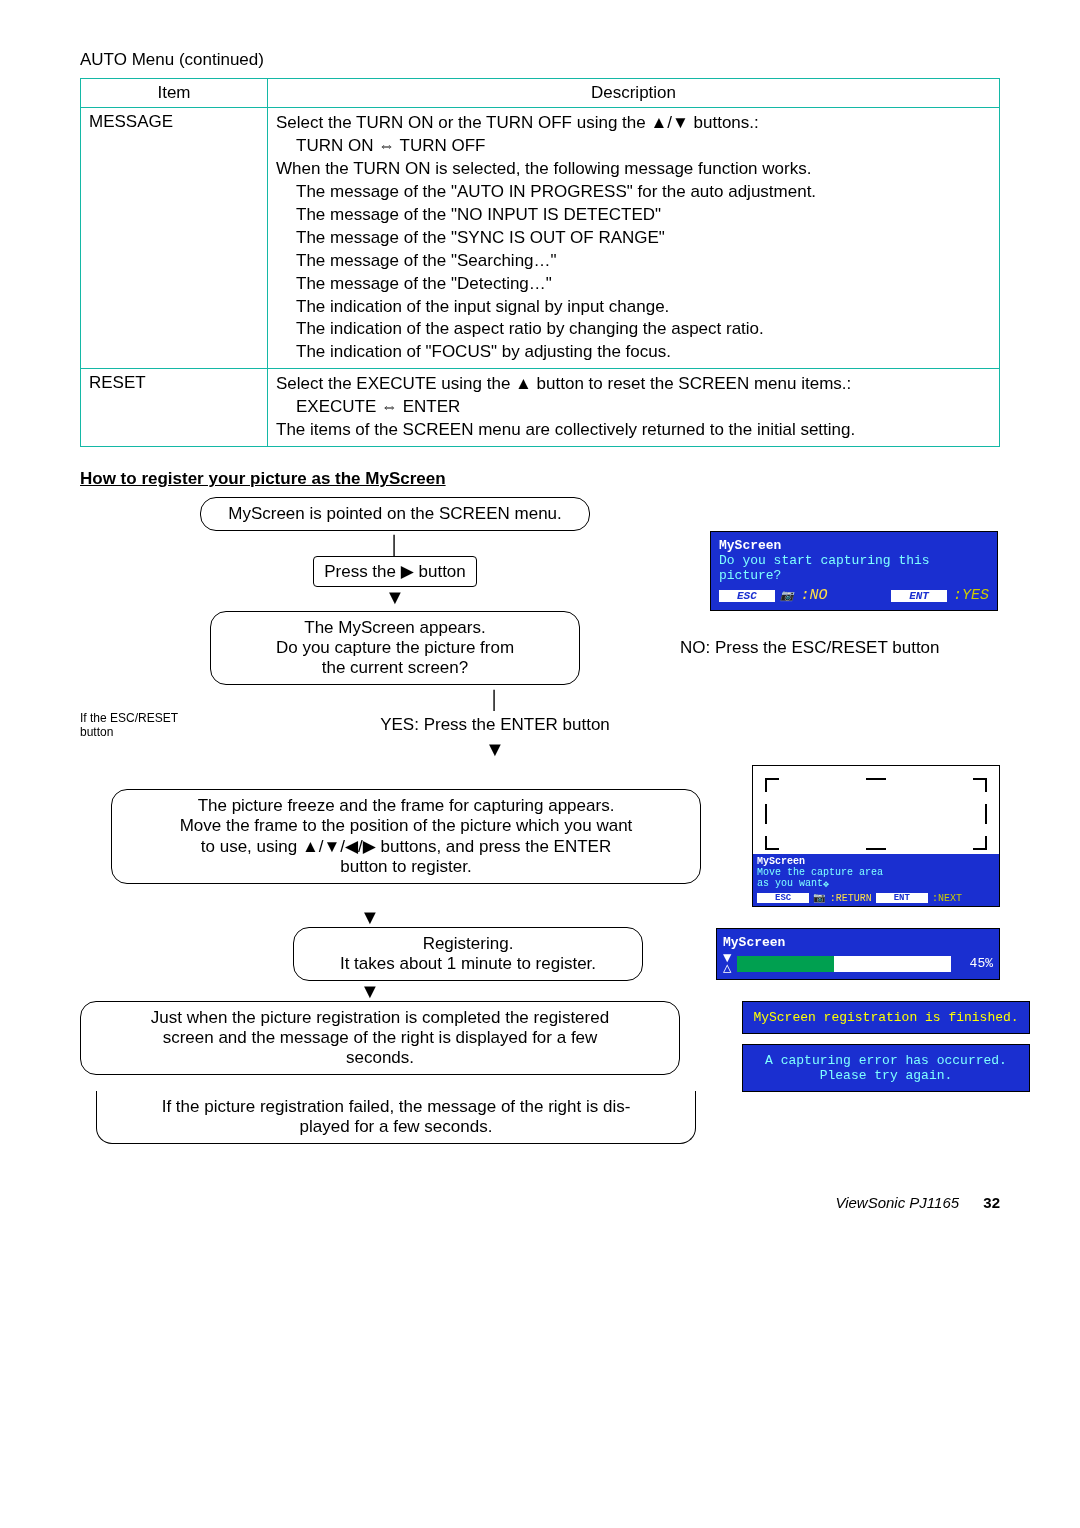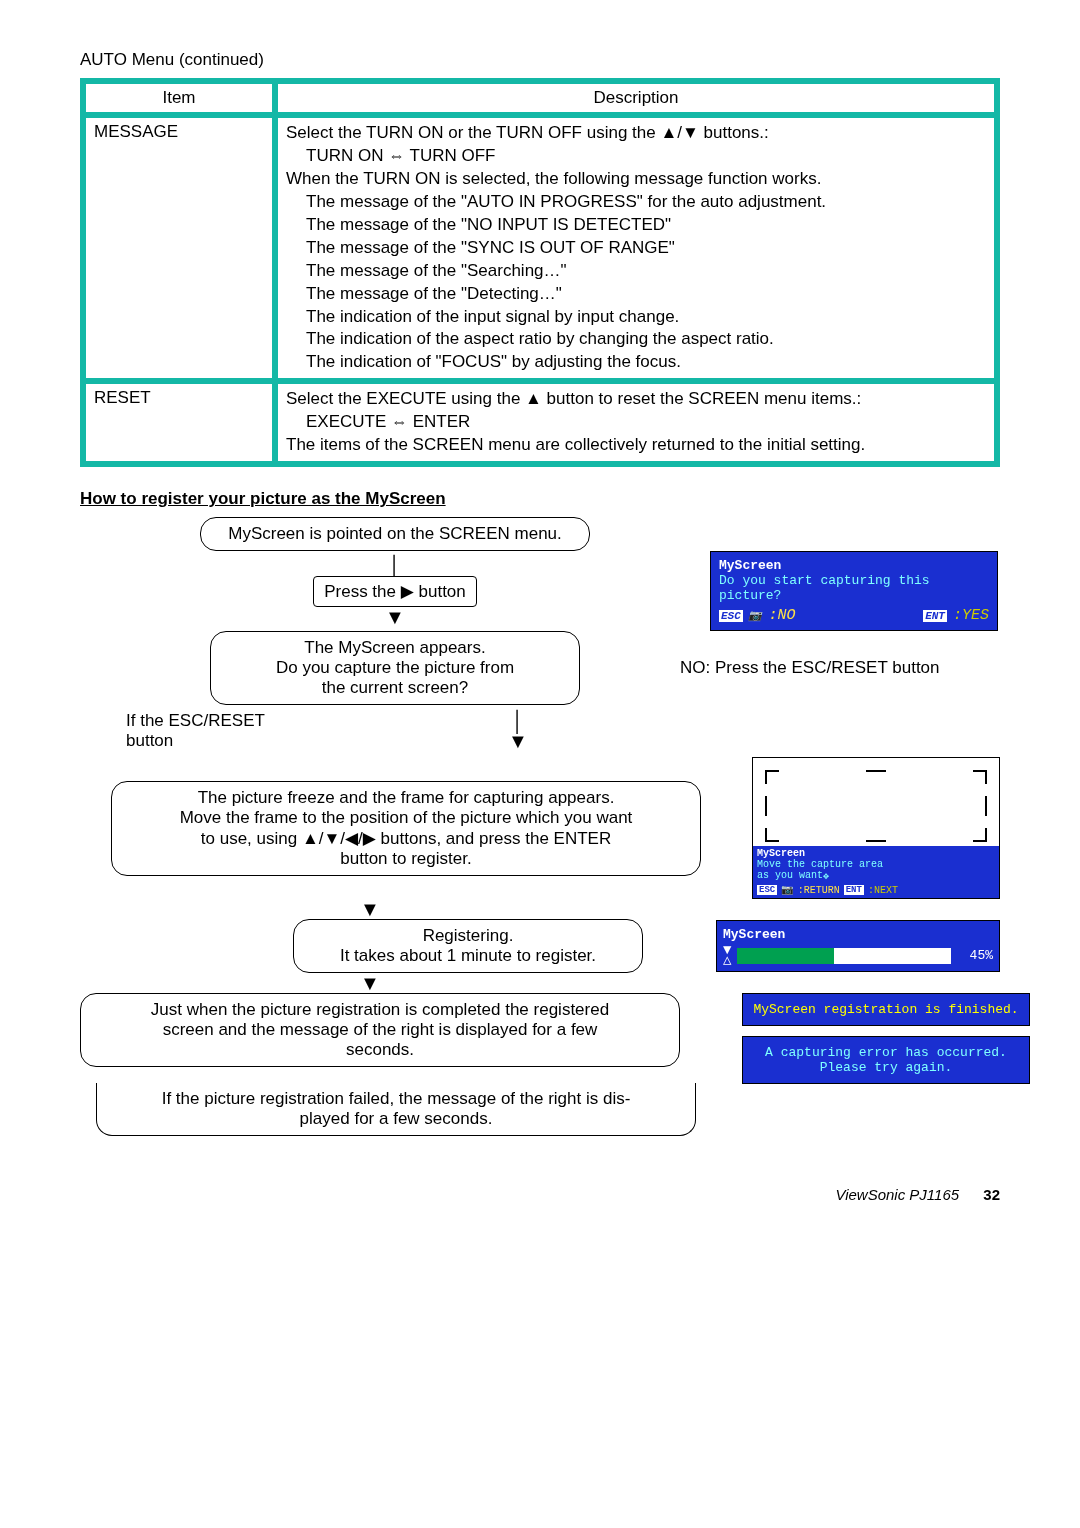--- a/index.html
+++ b/index.html
@@ -13,21 +13,21 @@
   }
   .continued {
     margin-bottom: 8px;
   }
   table.main {
     border-collapse: collapse;
     width: 100%;
     border: 1px solid #000;
   }
   table.main th, table.main td {
-    border: 6px solid #14b8a6;
+    border: 1px solid #14b8a6;
     padding: 4px 8px;
     vertical-align: top;
     text-align: left;
   }
   table.main th {
     text-align: center;
     font-weight: normal;
   }
   .indent1 { padding-left: 20px; }
   .cell-line { line-height: 1.35; }
@@ -63,21 +63,21 @@
     color: #fff;
     padding: 6px 8px;
     font-family: "Courier New", monospace;
     font-size: 13px;
     border: 1px solid #000;
     width: 270px;
   }
   .bluebox .title { font-weight: bold; color: #fff; }
   .bluebox .content { color: #7fffff; }
   .bluebox .footer { margin-top: 4px; display: flex; gap: 6px; align-items: center; flex-wrap: wrap;}
-  .chip { background: #fff; color: #1a2fd0; padding: 0 2px; font-weight: bold; font-size: 11px;}
+  .chip { background: #fff; color: #1a2fd0; padding: 0 18px; font-weight: bold; font-size: 11px;}
   .chip-yellow { color: #cccc00; }
   .chip-blue { color: #fde047;}
   .capture-area {
     border: 1px solid #000;
     background: #fff;
     width: 230px;
     padding: 8px 8px 0 8px;
   }
   .capture-inner {
     height: 80px;
@@ -129,22 +129,21 @@
   }
   .msg-box.cyan { color: #7fffff; }
   .footer {
     margin-top: 34px;
     text-align: right;
     font-style: italic;
     font-size: 15px;
   }
   .footer .pg { font-style: normal; font-weight: bold; margin-left: 20px;}
   .side-return {
-    font-size: 17px;
-    margin-left: 46px;
+    font-size: 12px;
   }
 </style>
 </head>
 <body>
 
 <div class="continued">AUTO Menu (continued)</div>
 
 <table class="main">
   <tbody>
       <tr>
@@ -223,20 +222,21 @@
     <div style="width:320px; padding-left:10px;">NO: Press the ESC/RESET button</div>
   </div>
 
   <div style="display:flex; align-items:center; margin:6px 0;">
     <div class="side-return" style="width:180px;">
       <div>If the ESC/RESET</div>
       <div>button</div>
     </div>
     <div style="flex:1; text-align:center; display:flex; flex-direction:column; align-items:center;">
       <div class="arrow-down">│</div>
+      <div class="box-sharp" style="border:none;">YES: Press the ENTER button</div>
       <div class="arrow-down">▼</div>
     </div>
     <div style="width:270px"></div>
   </div>
 
   <div style="display:flex; align-items:center; gap:20px;">
     <div class="box" style="width:560px; text-align:center;">
       <div>The picture freeze and the frame for capturing appears.</div>
       <div>Move the frame to the position of the picture which you want</div>
       <div>to use, using ▲/▼/◀/▶ buttons, and press the ENTER</div>

